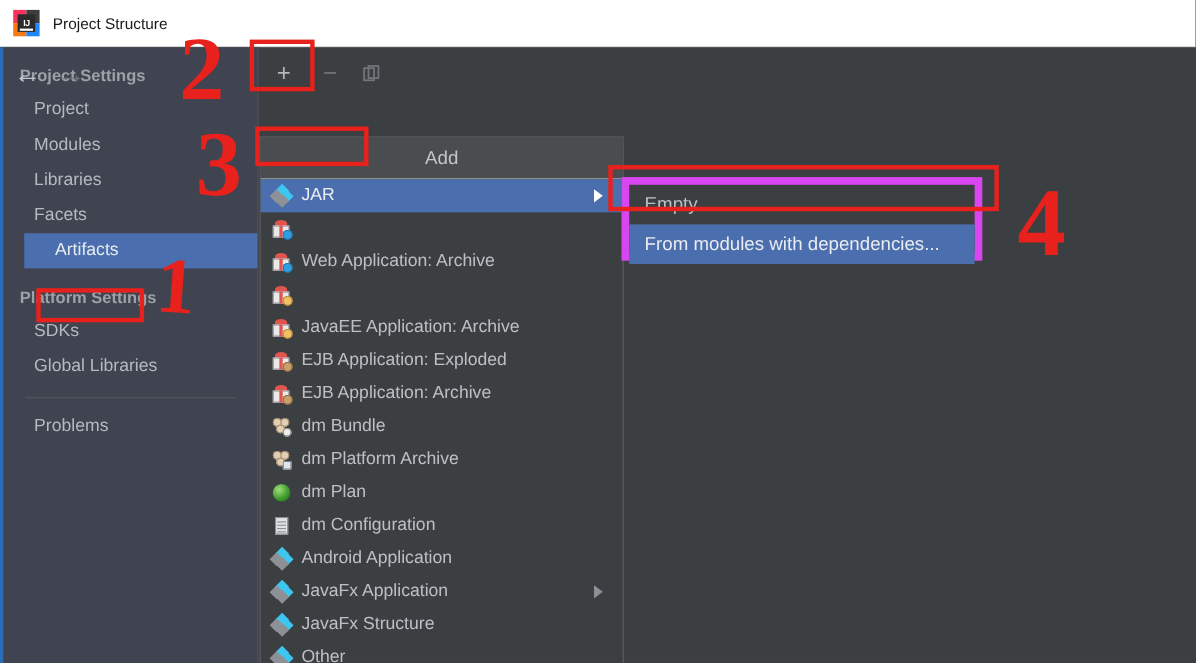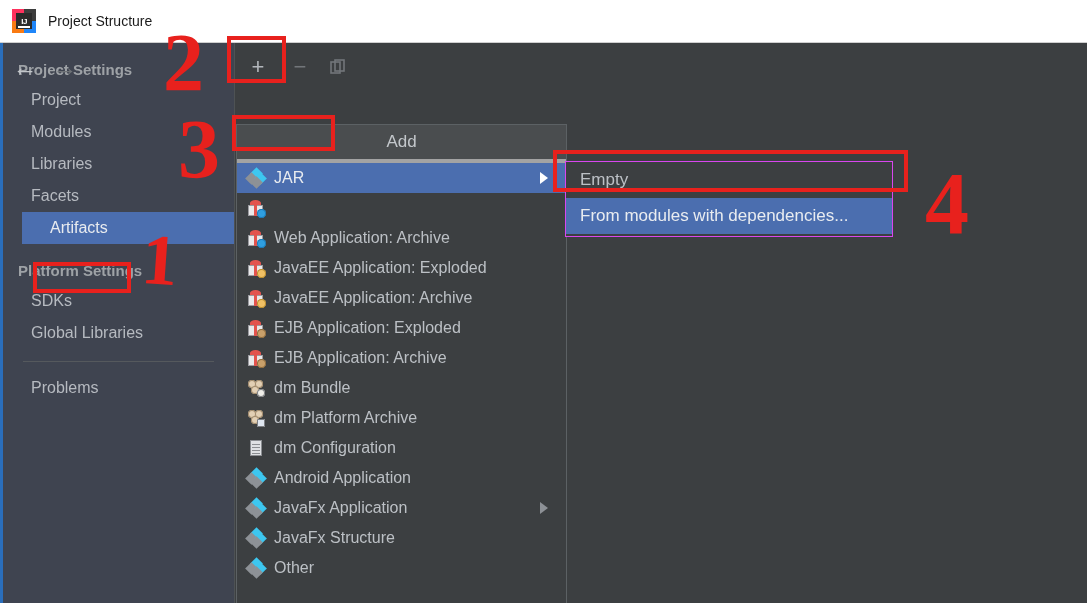--- a/index.html
+++ b/index.html
@@ -84,21 +84,21 @@
   .nav-back{ left:8px; color:#c2c6ca; }
   .nav-fwd { left:48px; color:#6f7377; }
 
   
   #menu{
     position:absolute; left:236px; top:81px; width:331px; height:490px;
     background:#3c3f41; border:1px solid #5c6164;
     z-index:10;
   }
   #menu-header{
-    height:38px; background:#4a4d4f; border-bottom:4px solid #a3a3a3;
+    height:38px; background:#4a4d4f; border-bottom:1px solid #a3a3a3;
     display:flex; align-items:center; justify-content:center;
     font-size:17px; color:#c3c7cb;
   }
   .mrow{
     height:30px; display:flex; align-items:center; gap:9px;
     padding-left:10px; position:relative;
     font-size:16px; color:#bcc0c5;
   }
   .mrow.sel{ background:#4b6eaf; color:#e9ecf0; }
   .mrow .label{ white-space:nowrap; }
@@ -146,21 +146,21 @@
     border-radius:50%; background:radial-gradient(circle at 35% 32%, #9fe07a 0%, #3f9b2e 55%, #1d5f19 100%); }
 
   
   .ico-doc .pg{ position:absolute; left:3px; top:1px; width:12px; height:16px;
     background:#dfe1e4; border:1px solid #8b8e92; }
   .ico-doc .ln{ position:absolute; left:5px; width:8px; height:1px; background:#8b8e92; }
 
   
   #submenu{
     position:absolute; left:565px; top:118px; width:328px; height:76px;
-    background:#3c3f41; border:1px solid #d946ef; z-index:20;
+    background:#3c3f41; border:7px solid #d946ef; z-index:20;
   }
   .srow{
     height:36px; display:flex; align-items:center; padding-left:14px;
     font-size:17px; color:#bcc0c5;
   }
   .srow.sel{ background:#4b6eaf; color:#e9ecf0; }
 
   
   .rbox{ position:absolute; border:4px solid #e8211d; z-index:40; }
   .rnum{ position:absolute; color:#e8211d; z-index:41;
@@ -256,21 +256,20 @@
       <span class="label">Web Application: Archive</span>
     </div>
 
     <div class="mrow">
       <span class="ico ico-gift">
         <i class="bow"></i>
           <i class="box"></i>
           <i class="vrib"></i>
           <i class="badge badge-ee"></i>
       </span>
-      <span class="label">JavaEE Application: Exploded</span>
     </div>
 
     <div class="mrow">
       <span class="ico ico-gift">
         <i class="bow"></i>
           <i class="box"></i>
           <i class="vrib"></i>
           <i class="badge badge-ee"></i>
       </span>
       <span class="label">JavaEE Application: Archive</span>
@@ -309,20 +308,26 @@
     <div class="mrow">
       <span class="ico ico-dm">
         <i class="c c1"></i>
           <i class="c c2"></i>
           <i class="c c3"></i>
           <i class="mark sq"></i>
       </span>
       <span class="label">dm Platform Archive</span>
     </div>
 
+    <div class="mrow">
+      <span class="ico ico-globe">
+          <i class="g"></i>
+        </span>
+      <span class="label">dm Plan</span>
+    </div>
 
     <div class="mrow">
       <span class="ico ico-doc">
         <i class="pg"></i>
         <i class="ln" style="top:5px;"></i>
           <i class="ln" style="top:8px;"></i>
         <i class="ln" style="top:11px;"></i>
           <i class="ln" style="top:14px;"></i>
       </span>
       <span class="label">dm Configuration</span>

